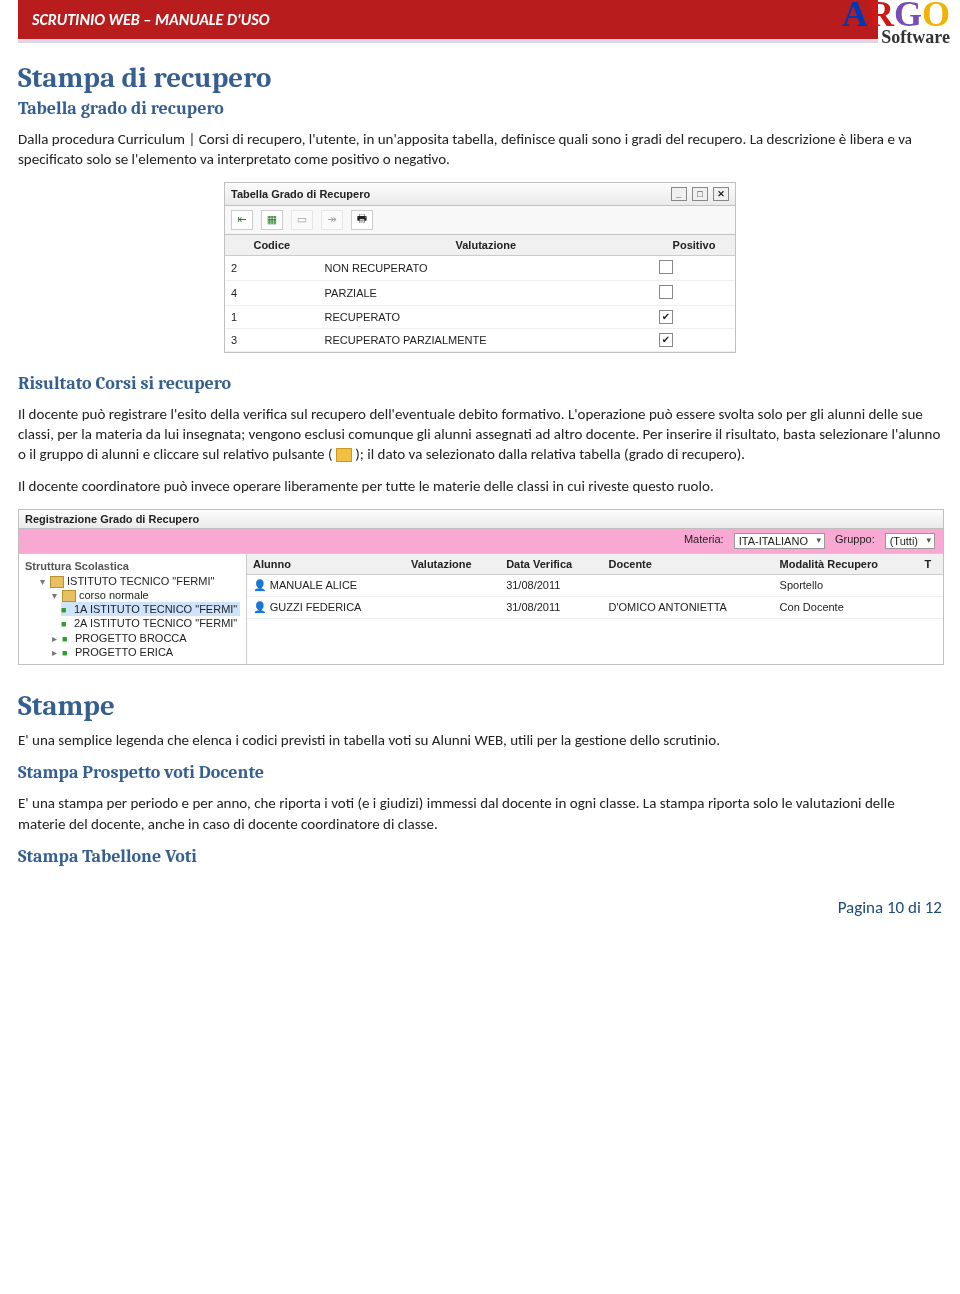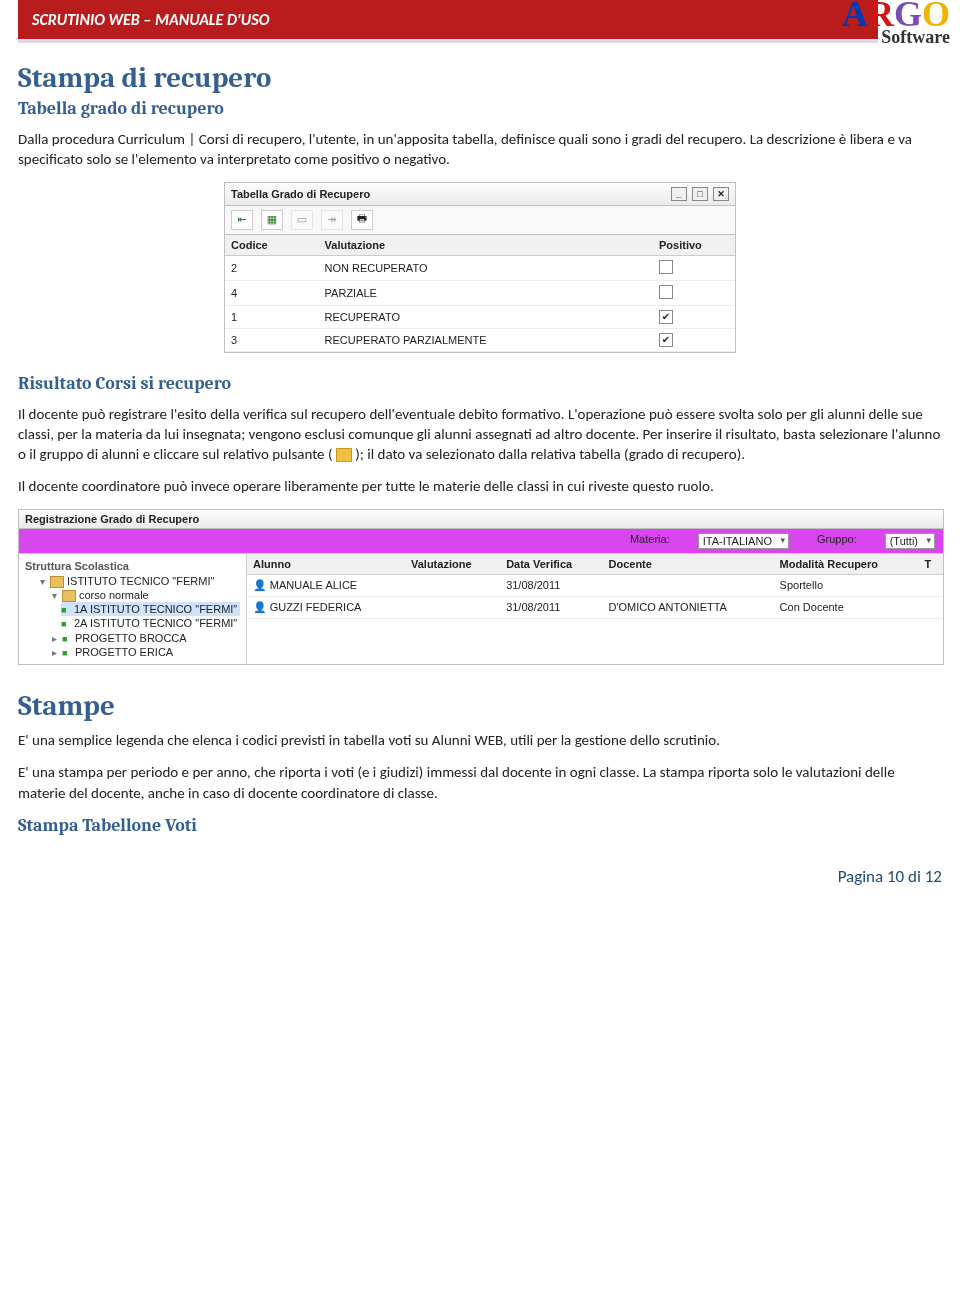--- a/index.html
+++ b/index.html
@@ -93,21 +93,21 @@
     background:#fff;
     display:inline-flex; align-items:center; justify-content:center;
     font-size:11px;
   }
   .tbl {
     width: 100%;
     border-collapse: collapse;
     background: #fff;
   }
   .tbl th {
-    text-align:left; font-weight:bold;
+    text-align:center; font-weight:bold;
     padding: 4px 6px;
     background:#f0f0f0;
     border-bottom:1px solid #ccc;
     font-size:11px;
   }
   .tbl td {
     padding: 4px 6px;
     border-bottom:1px solid #eee;
     font-size:11px;
   }
@@ -128,22 +128,22 @@
     font-size:11px;
     margin:12px 0 24px 0;
   }
   .wide-window .titlebar2 {
     background:linear-gradient(#fdfdfd,#eaeaea);
     border-bottom:1px solid #c0c0c0;
     padding:3px 6px; font-weight:bold;
     display:flex; justify-content:flex-start; align-items:center;
   }
   .filterbar {
-    display:flex; justify-content:flex-end; gap:28px;
-    padding:4px 8px; background:#d946ef;
+    display:flex; justify-content:flex-end; gap:10px;
+    padding:4px 8px; background:#f9a8d4;
     border-bottom:1px solid #ccc;
   }
   .selectbox {
     border:1px solid #999; background:#fff; padding:1px 16px 1px 4px;
     font-size:11px; position:relative; display:inline-block;
   }
   .selectbox::after { content:"▾"; position:absolute; right:3px; top:1px; font-size:9px; color:#555; }
   .panes { display:flex; }
   .tree {
     width:215px; border-right:1px solid #ccc; background:#fff;
@@ -304,19 +304,20 @@
           </tr>
         </tbody>
       </table>
     </div>
   </div>
 </div>
 
 <h1>Stampe</h1>
 <p>E' una semplice legenda che elenca i codici previsti in tabella voti su Alunni WEB, utili per la gestione dello scrutinio.</p>
 
+<h2>Stampa Prospetto voti Docente</h2>
 <p>E' una stampa per periodo e per anno, che riporta i voti (e i giudizi) immessi dal docente in ogni classe. La stampa riporta solo le valutazioni delle materie del docente, anche in caso di docente coordinatore di classe.</p>
 
 <h2>Stampa Tabellone Voti</h2>
 
 <div class="footer">Pagina 10 di 12</div>
 
 </div>
 
 </body></html>

